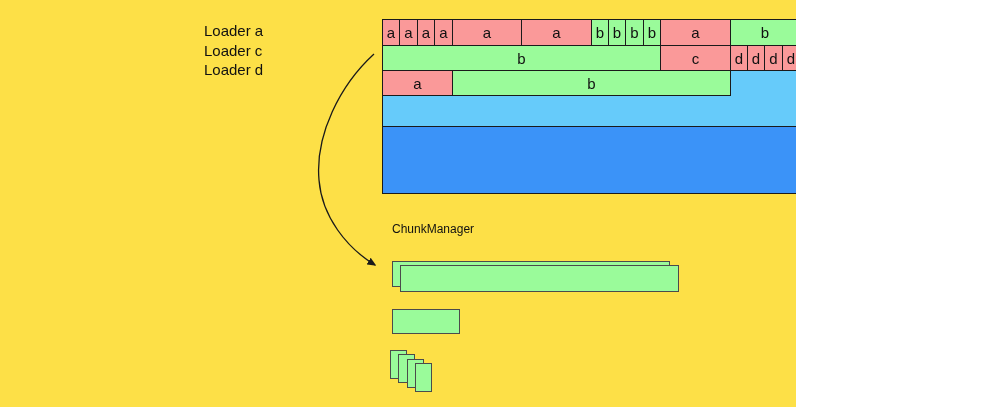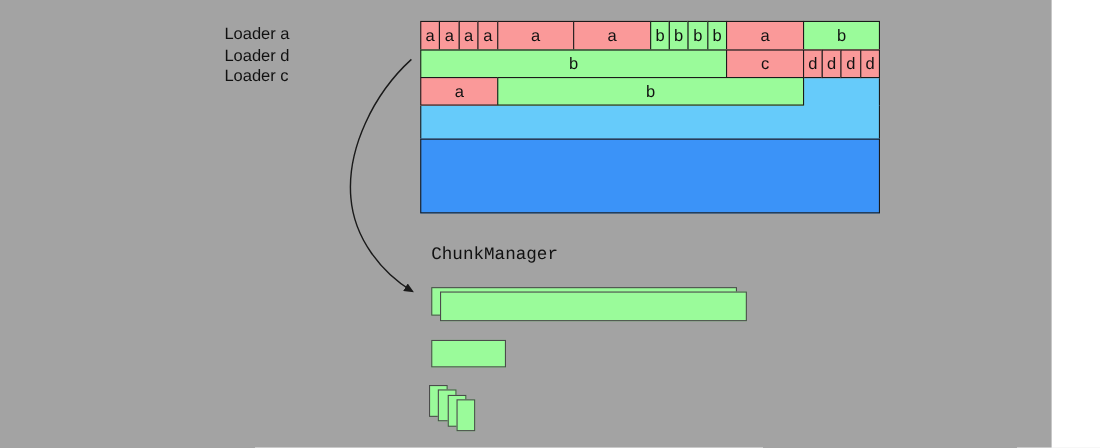--- a/index.html
+++ b/index.html
@@ -1,18 +1,18 @@
 <!DOCTYPE html>
 <html style="--border: #1a1a1a; --lightblue: #66cbfa; --blue: #3b93f8; --chunkfill: #9afb9a; --chunkborder: #4b4b4b;"><head>
 <meta charset="utf-8">
 <style>
   html,body{margin:0;padding:0;background:#fff;}
   .canvas{
-    position:relative;width:932px;height:407px;background:#a3a3a3;overflow:hidden;
-    font-family:"Liberation Sans",sans-serif;color:#111;padding-left:24px;
+    position:relative;width:796px;height:407px;background:#fde047;overflow:hidden;
+    font-family:"Liberation Sans",sans-serif;color:#111;
   }
   
   .loader-labels{
     position:absolute;left:204px;top:21px;font-size:15px;line-height:19.6px;
     white-space:nowrap;color:#111;
   }
   
   .alloc{position:absolute;left:382px;top:19px;width:418px;height:175px;}
   .alloc .cell{
     position:absolute;box-sizing:border-box;border:1px solid var(--border);
@@ -27,35 +27,35 @@
     position:absolute;left:0;top:77px;width:418px;height:30px;box-sizing:border-box;
     background:var(--lightblue);border-left:1px solid var(--border);border-right:1px solid var(--border);
   }
   .bg-blue{
     position:absolute;left:0;top:107px;width:418px;height:68px;box-sizing:border-box;
     background:var(--blue);border:1px solid var(--border);
   }
   
   .arrow{position:absolute;left:295px;top:40px;width:110px;height:240px;}
   
-  .cm-label{position:absolute;left:392px;top:222px;font-size:16px;color:#111;white-space:nowrap;font-family:Liberation Mono, monospace;}
+  .cm-label{position:absolute;left:392px;top:222px;font-size:12px;color:#111;white-space:nowrap;}
   .chunk{
     position:absolute;box-sizing:border-box;background:var(--chunkfill);
     border:1.5px solid var(--chunkborder);
   }
 </style>
 </head>
 <body>
 
 <div class="canvas">
 
   <div class="loader-labels">
     <div>Loader a</div>
+    <div>Loader c</div>
     <div>Loader d</div>
-    <div>Loader c</div>
   </div>
 
   <div class="alloc">
     <div class="bg-light-r"></div>
     <div class="bg-light"></div>
     <div class="bg-blue"></div>
     <div id="rows">
         <div class="cell" style="left: 0px; width: 18px; top: 0px; height: 27px; background: rgb(250, 153, 153);">a</div>
         <div class="cell" style="left: 17px; width: 19px; top: 0px; height: 27px; background: rgb(250, 153, 153);">a</div>
         <div class="cell" style="left: 35px; width: 18px; top: 0px; height: 27px; background: rgb(250, 153, 153);">a</div>

